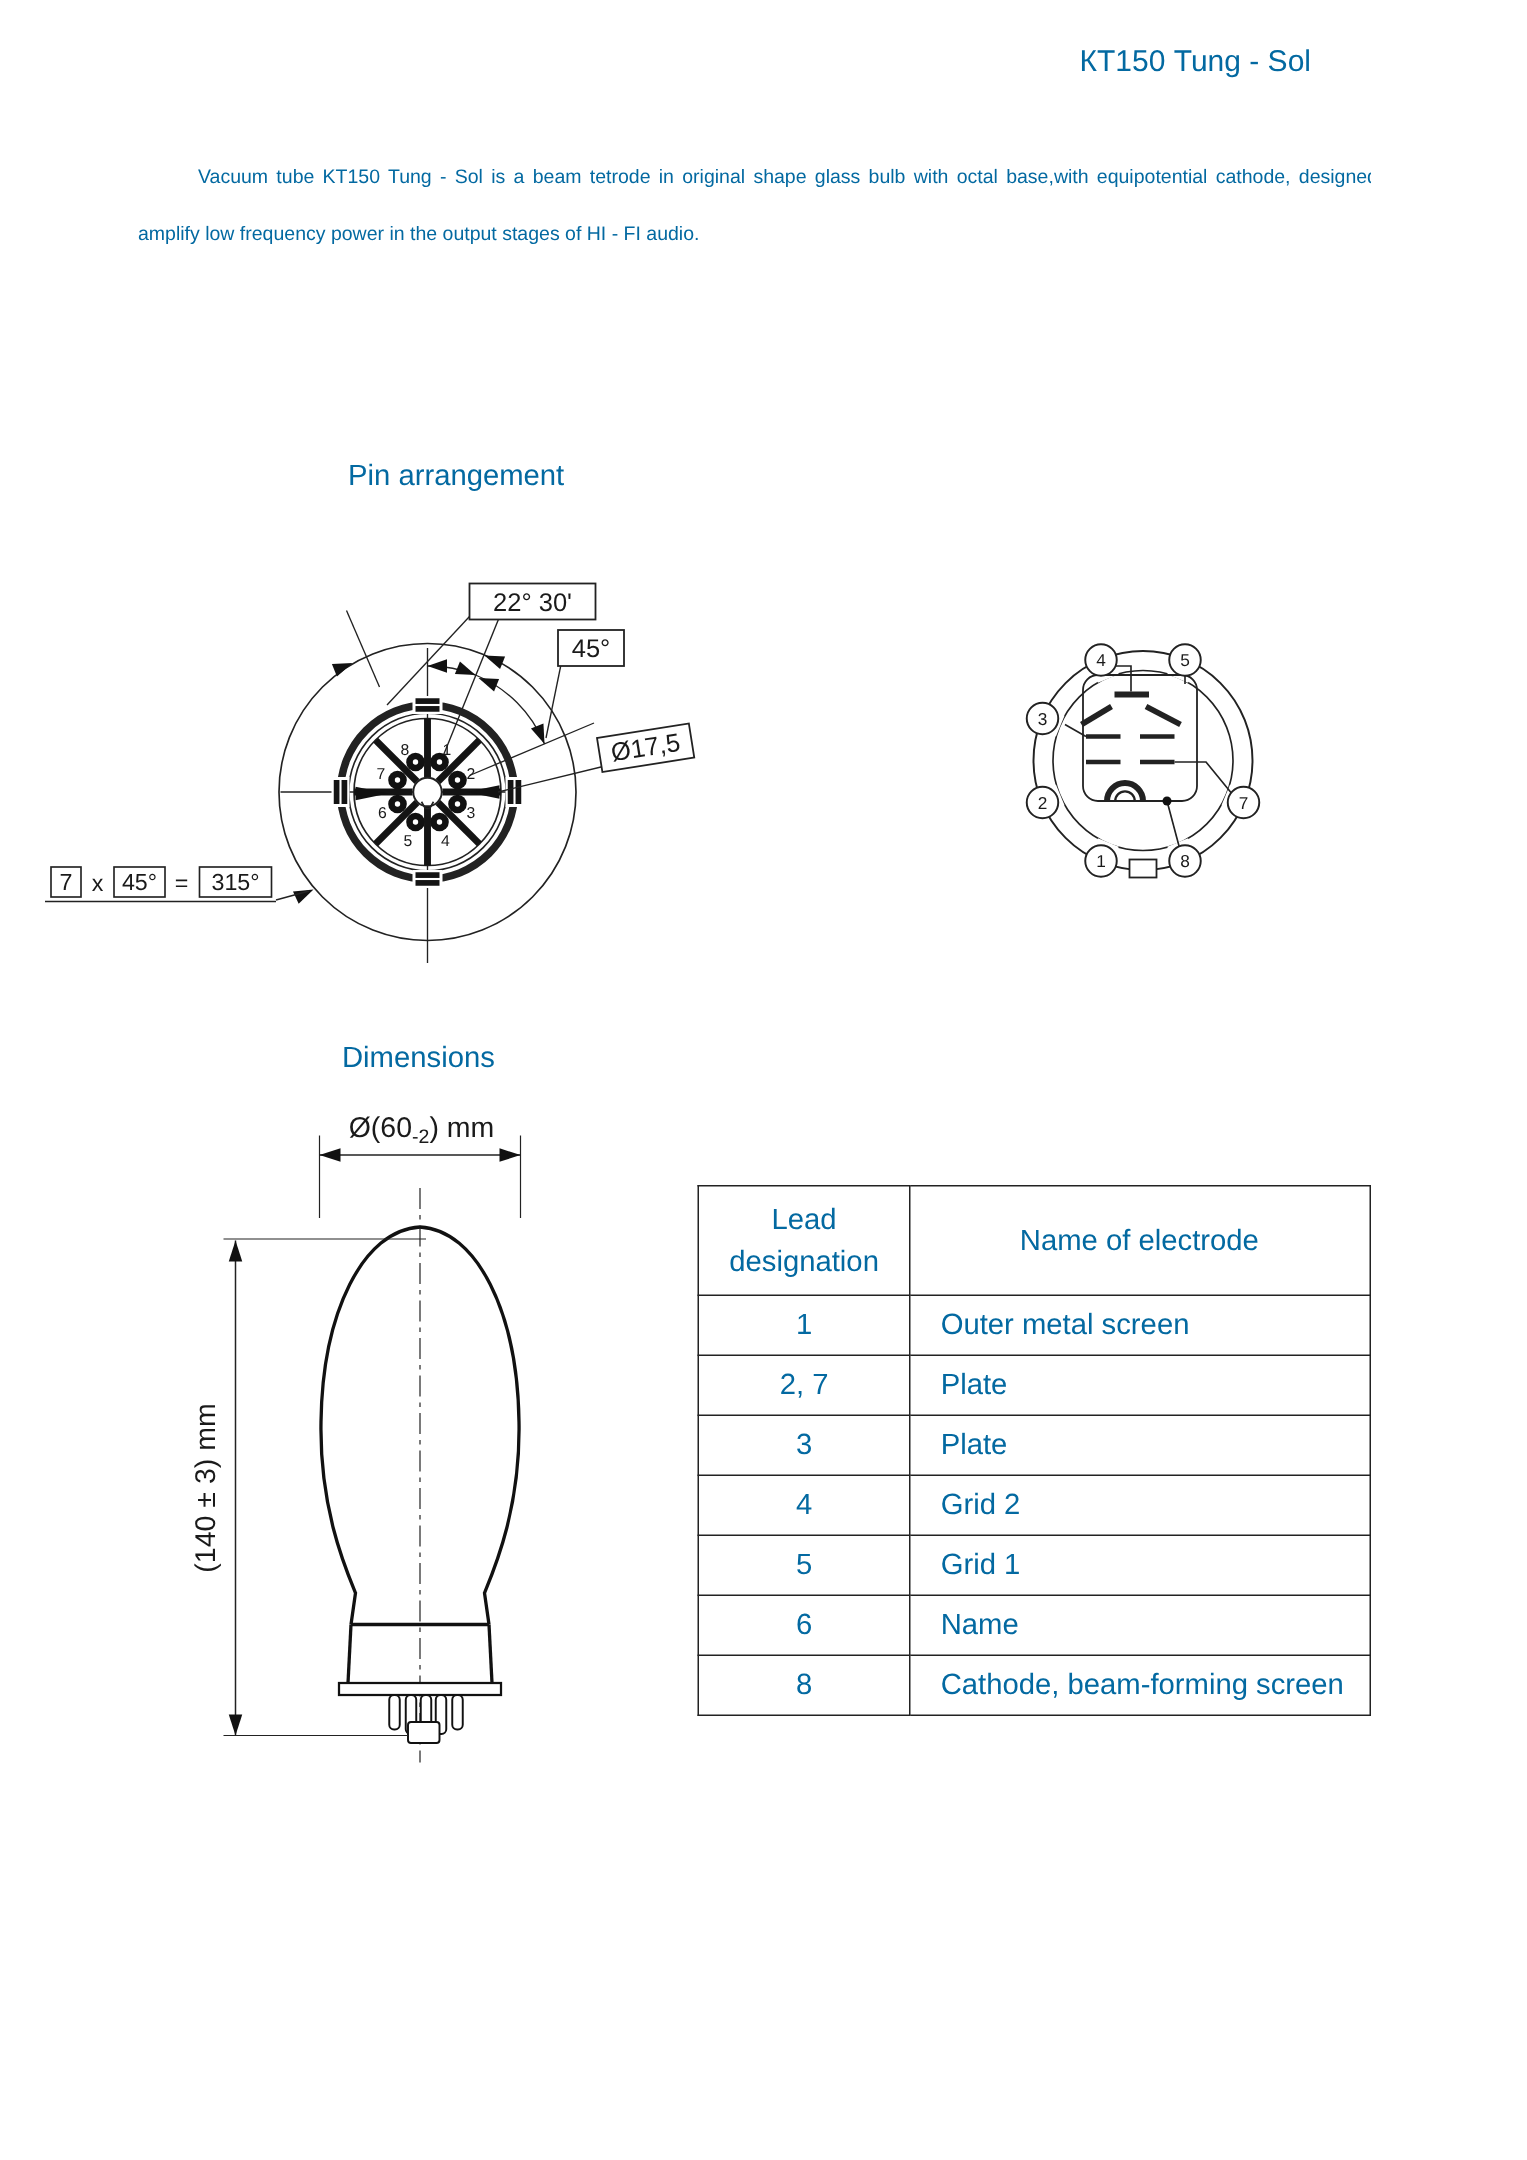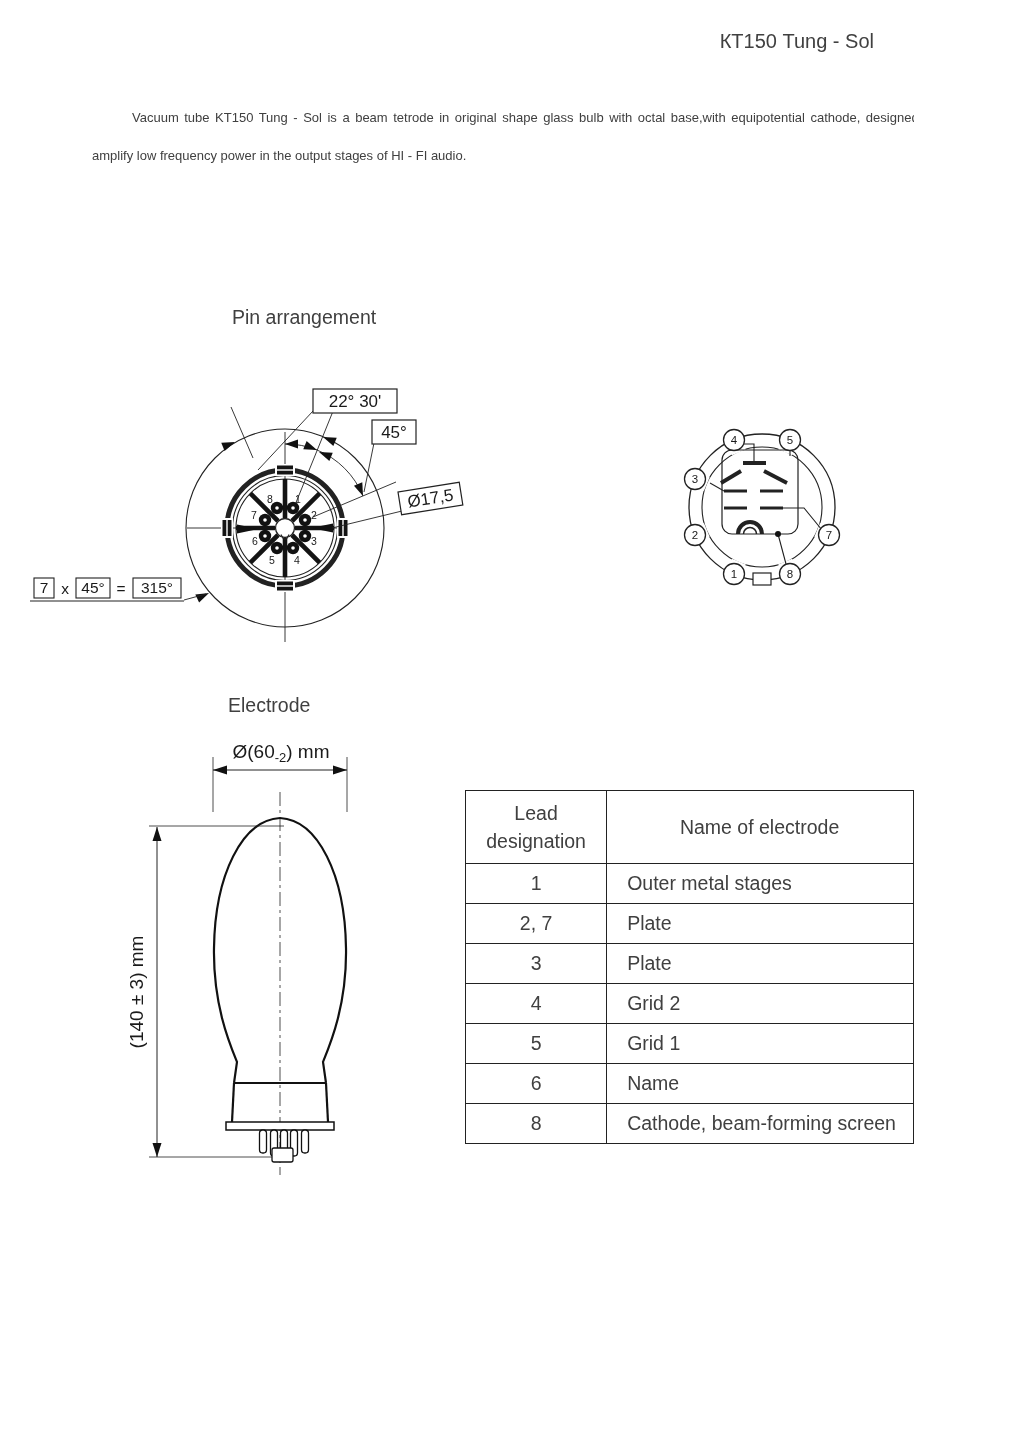--- a/index.html
+++ b/index.html
@@ -1,17 +1,17 @@
 <!DOCTYPE html>
 <html><head>
 <meta charset="utf-8">
 <style>
   html,body{margin:0;padding:0;background:#fff;}
   .page{position:relative;width:914px;height:1440px;background:#ffffff;overflow:hidden;
-        font-family:"Liberation Sans", sans-serif;color:#404040;}
+        font-family:"Liberation Sans", sans-serif;color:#0369a1;}
   .hdr{position:absolute;top:30px;right:40px;font-size:20px;white-space:nowrap;}
   .intro{position:absolute;left:92px;top:99px;width:843px;font-size:13px;line-height:38px;
          text-align:justify;text-indent:40px;}
   .sec{position:absolute;font-size:19.5px;white-space:nowrap;text-align:center;}
   .sec.pin{left:232px;top:306px;}
   .sec.elec{left:580px;top:306px;}
   .sec.dim{left:228px;top:694px;}
   svg{position:absolute;overflow:visible;}
   svg text{font-family:"Liberation Sans", sans-serif;fill:#1a1a1a;}
   .lead-table{position:absolute;left:465px;top:790px;border-collapse:collapse;table-layout:fixed;}
@@ -25,21 +25,21 @@
 </head>
 <body>
 
 <div class="page">
 
   <div class="hdr">КТ150 Tung - Sol</div>
 
   <div class="intro">Vacuum tube KT150 Tung - Sol is a beam tetrode in original shape glass bulb with octal base,with equipotential cathode, designed to amplify low frequency power in the output stages of HI - FI audio.</div>
 
   <div class="sec pin">Pin arrangement</div>
-  <div class="sec dim">Electrode</div>
+  <div class="sec dim">Dimensions</div>
 
   <svg style="left:20px;top:378px;" width="462" height="272" viewBox="20 378 462 272">
     <g stroke="#222" fill="none" stroke-width="1">
 
       <circle cx="285" cy="528" r="99" stroke-width="1.1"></circle>
 
       <line x1="285" y1="432" x2="285" y2="642" stroke-width="0.9"></line>
       <line x1="187" y1="528" x2="341" y2="528" stroke-width="0.9"></line>
 
       <line x1="295" y1="505" x2="342" y2="389" stroke-width="0.9"></line>
@@ -286,21 +286,21 @@
   </svg>
 
   <table class="lead-table">
     <tbody>
         <tr>
       <th class="col-num">Lead designation</th>
       <th class="col-name" style="text-align:center;padding-left:0;">Name of electrode</th>
     </tr>
     <tr>
       <td class="col-num">1</td>
-      <td class="col-name">Outer metal stages</td>
+      <td class="col-name">Outer metal screen</td>
     </tr>
     <tr>
       <td class="col-num">2, 7</td>
       <td class="col-name">Plate</td>
     </tr>
     <tr>
       <td class="col-num">3</td>
       <td class="col-name">Plate</td>
     </tr>
     <tr>

